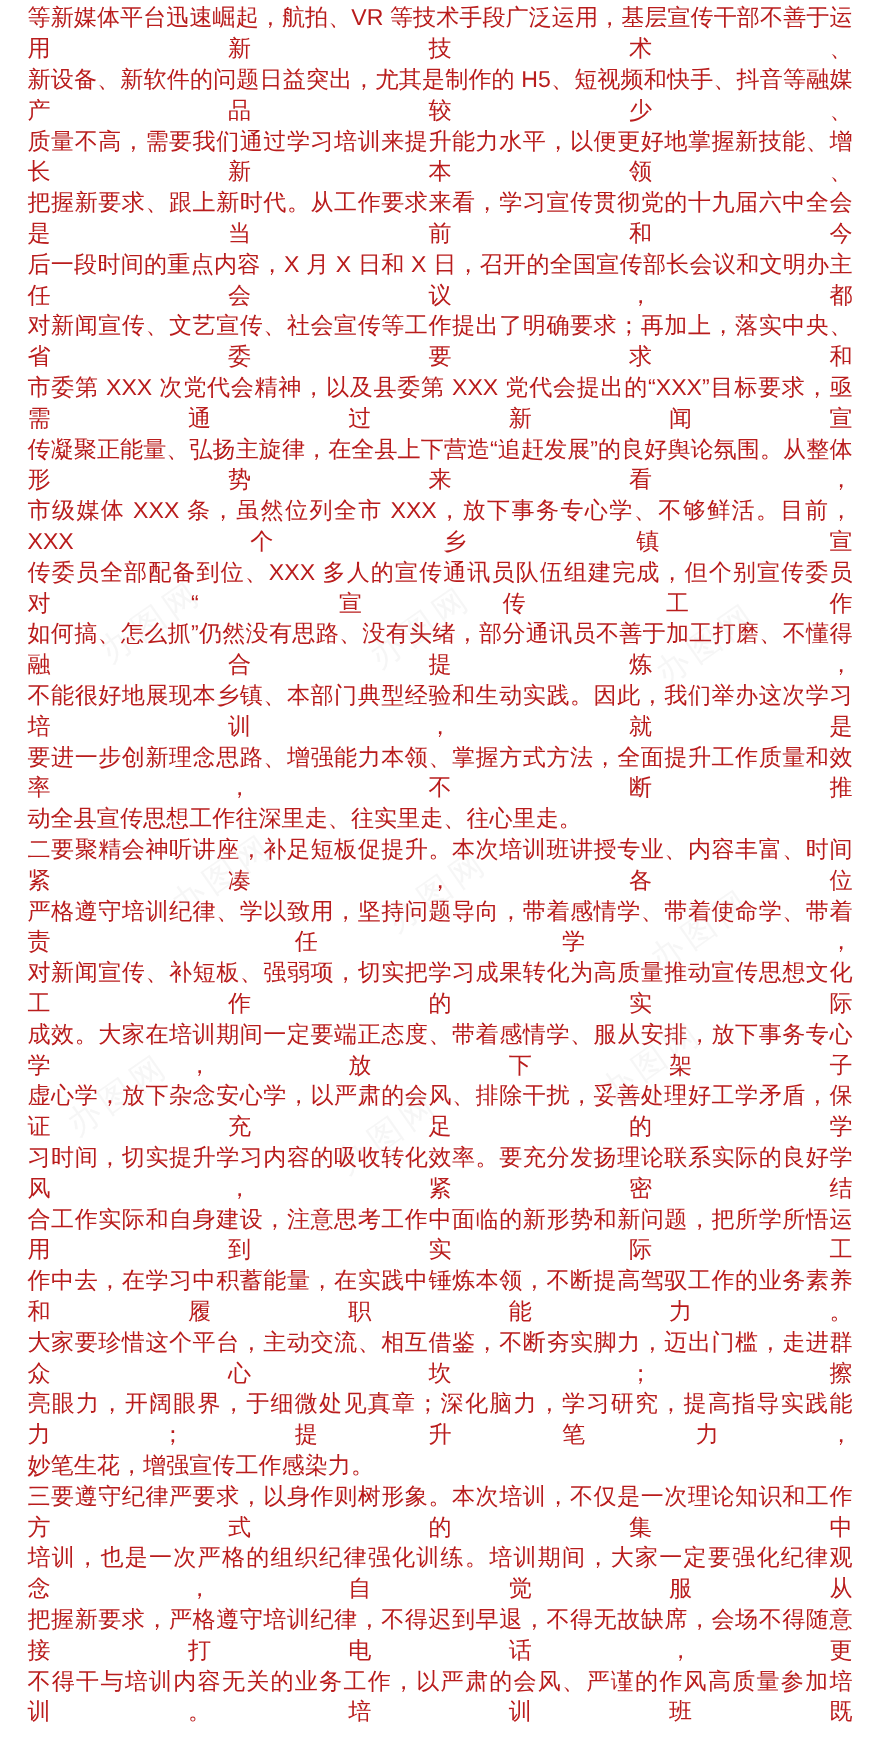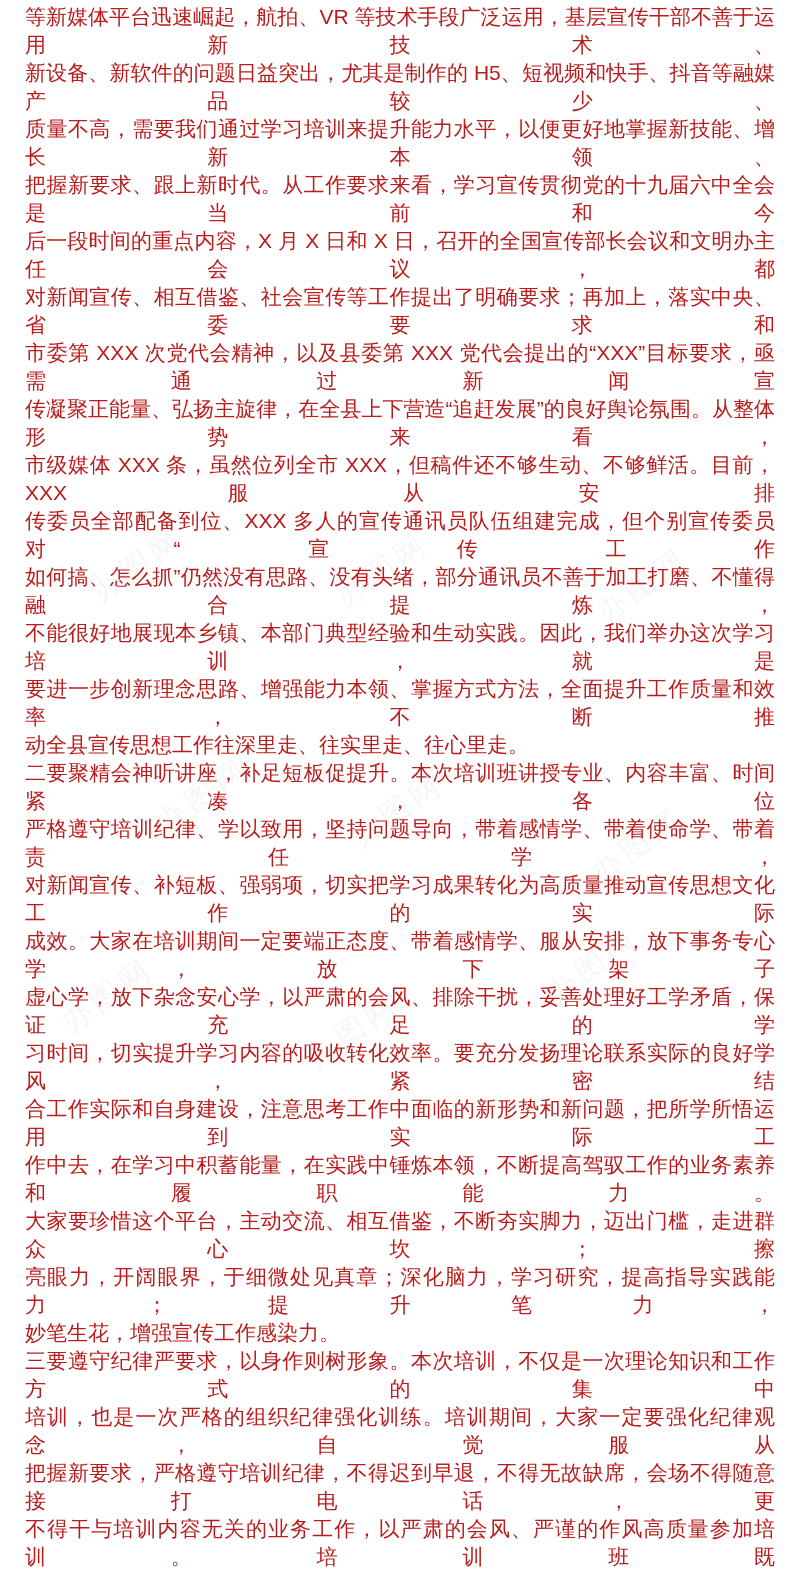--- a/index.html
+++ b/index.html
@@ -60,24 +60,24 @@
       <div class="wm" style="left: 300px; top: 1010px; color: rgb(138, 138, 138);">办图网</div>
       <div class="wm" style="left: 540px; top: 945px; color: rgb(138, 138, 138);">办图网</div>
     </div>
   <div class="doc-content">
       <div class="para">
         <div class="line">等新媒体平台迅速崛起，航拍、VR 等技术手段广泛运用，基层宣传干部不善于运用新技术、</div>
         <div class="line">新设备、新软件的问题日益突出，尤其是制作的 H5、短视频和快手、抖音等融媒产品较少、</div>
         <div class="line">质量不高，需要我们通过学习培训来提升能力水平，以便更好地掌握新技能、增长新本领、</div>
         <div class="line">把握新要求、跟上新时代。从工作要求来看，学习宣传贯彻党的十九届六中全会是当前和今</div>
         <div class="line">后一段时间的重点内容，X 月 X 日和 X 日，召开的全国宣传部长会议和文明办主任会议，都</div>
-        <div class="line">对新闻宣传、相互借鉴、社会宣传等工作提出了明确要求；再加上，落实中央、省委要求和</div>
+        <div class="line">对新闻宣传、文艺宣传、社会宣传等工作提出了明确要求；再加上，落实中央、省委要求和</div>
         <div class="line">市委第 XXX 次党代会精神，以及县委第 XXX 党代会提出的“XXX”目标要求，亟需通过新闻宣</div>
         <div class="line">传凝聚正能量、弘扬主旋律，在全县上下营造“追赶发展”的良好舆论氛围。从整体形势来看，</div>
-        <div class="line">市级媒体 XXX 条，虽然位列全市 XXX，但稿件还不够生动、不够鲜活。目前，XXX 服从安排</div>
+        <div class="line">市级媒体 XXX 条，虽然位列全市 XXX，放下事务专心学、不够鲜活。目前，XXX 个乡镇宣</div>
         <div class="line">传委员全部配备到位、XXX 多人的宣传通讯员队伍组建完成，但个别宣传委员对“宣传工作</div>
         <div class="line">如何搞、怎么抓”仍然没有思路、没有头绪，部分通讯员不善于加工打磨、不懂得融合提炼，</div>
         <div class="line">不能很好地展现本乡镇、本部门典型经验和生动实践。因此，我们举办这次学习培训，就是</div>
         <div class="line">要进一步创新理念思路、增强能力本领、掌握方式方法，全面提升工作质量和效率，不断推</div>
         <div class="line end">动全县宣传思想工作往深里走、往实里走、往心里走。</div>
       </div>
       <div class="para">
         <div class="line">二要聚精会神听讲座，补足短板促提升。本次培训班讲授专业、内容丰富、时间紧凑，各位</div>
         <div class="line">严格遵守培训纪律、学以致用，坚持问题导向，带着感情学、带着使命学、带着责任学，</div>
         <div class="line">对新闻宣传、补短板、强弱项，切实把学习成果转化为高质量推动宣传思想文化工作的实际</div>

